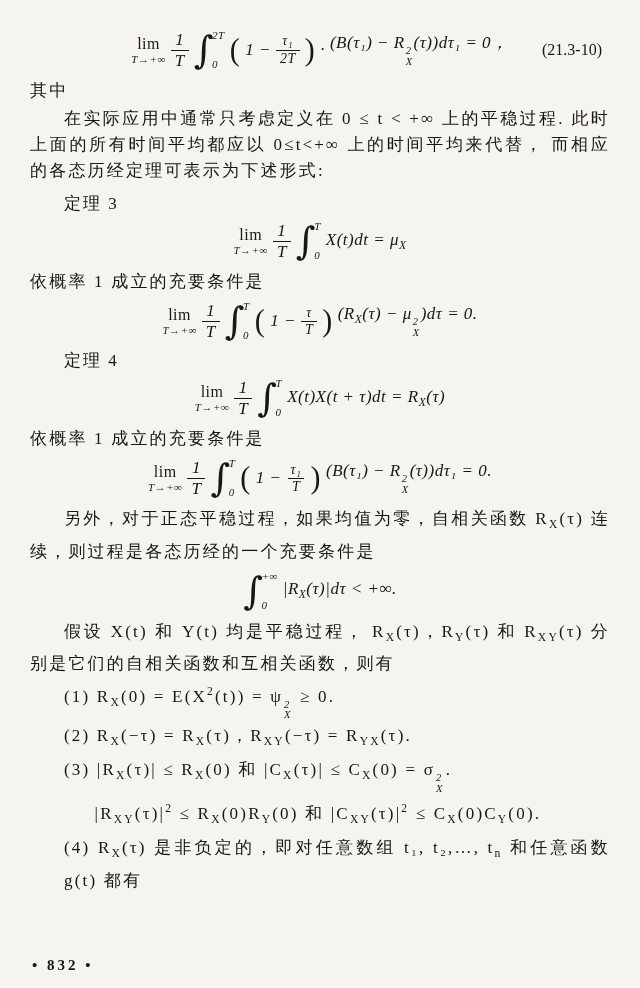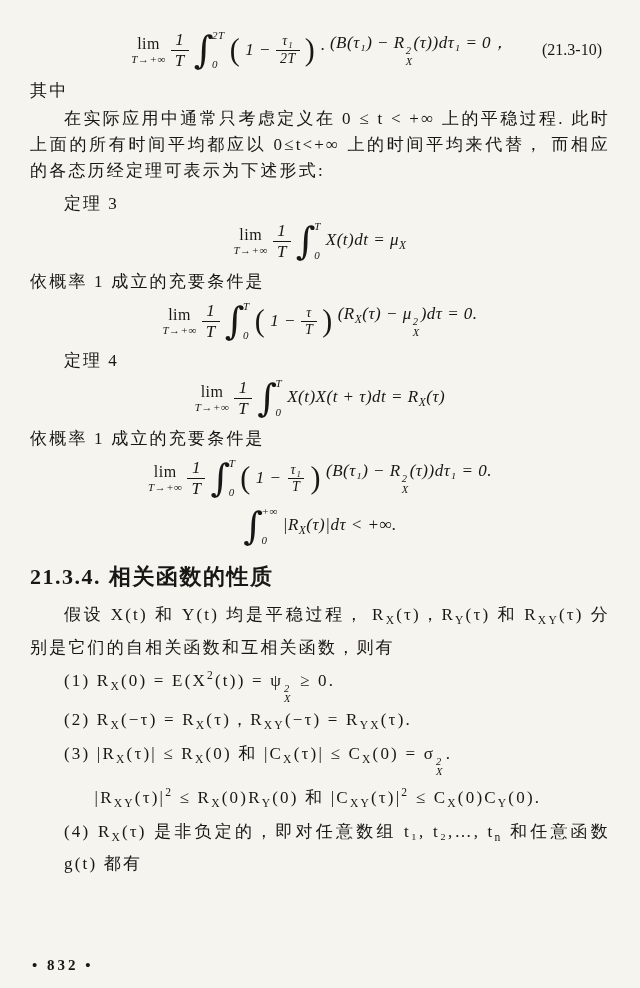--- a/index.html
+++ b/index.html
@@ -227,38 +227,35 @@
         <span class="den">T</span>
       </span>
       <span class="bp">)</span>
       <span class="mathrun">(B(τ₁) − R<span class="ss">
             <span>2</span>
             <span>X</span>
           </span>(τ))dτ₁ = 0.</span>
     </div>
   </div>
 
+  <p class="para indent">另外，对于正态平稳过程，如果均值为零，自相关函数 R<sub>X</sub>(τ) 连续，则过程是各态历经的一个充要条件是</p>
 
   <div class="eqline">
     <div class="eqrow">
       <span class="intwrap">
         <span class="isign">∫</span>
         <span class="ilims">
           <span class="iup">+∞</span>
           <span class="ilo">0</span>
         </span>
       </span>
       <span class="mathrun">|R<sub>X</sub>(τ)|dτ &lt; +∞.</span>
     </div>
   </div>
 
-  <div class="section-heading">
-    <span>21.3.4.</span>
-    <span>相关函数的性质</span>
-  </div>
 
   <p class="para indent">假设 X(t) 和 Y(t) 均是平稳过程， R<sub>X</sub>(τ)，R<sub>Y</sub>(τ) 和 R<sub>XY</sub>(τ) 分别是它们的自相关函数和互相关函数，则有</p>
 
   <p class="para prop">(1) R<sub>X</sub>(0) = E(X<sup>2</sup>(t)) = ψ<span class="ss">
         <span>2</span>
         <span>X</span>
       </span> ≥ 0.</p>
   <p class="para prop">(2) R<sub>X</sub>(−τ) = R<sub>X</sub>(τ)，R<sub>XY</sub>(−τ) = R<sub>YX</sub>(τ).</p>
   <p class="para prop">(3) |R<sub>X</sub>(τ)| ≤ R<sub>X</sub>(0) 和 |C<sub>X</sub>(τ)| ≤ C<sub>X</sub>(0) = σ<span class="ss">
         <span>2</span>

